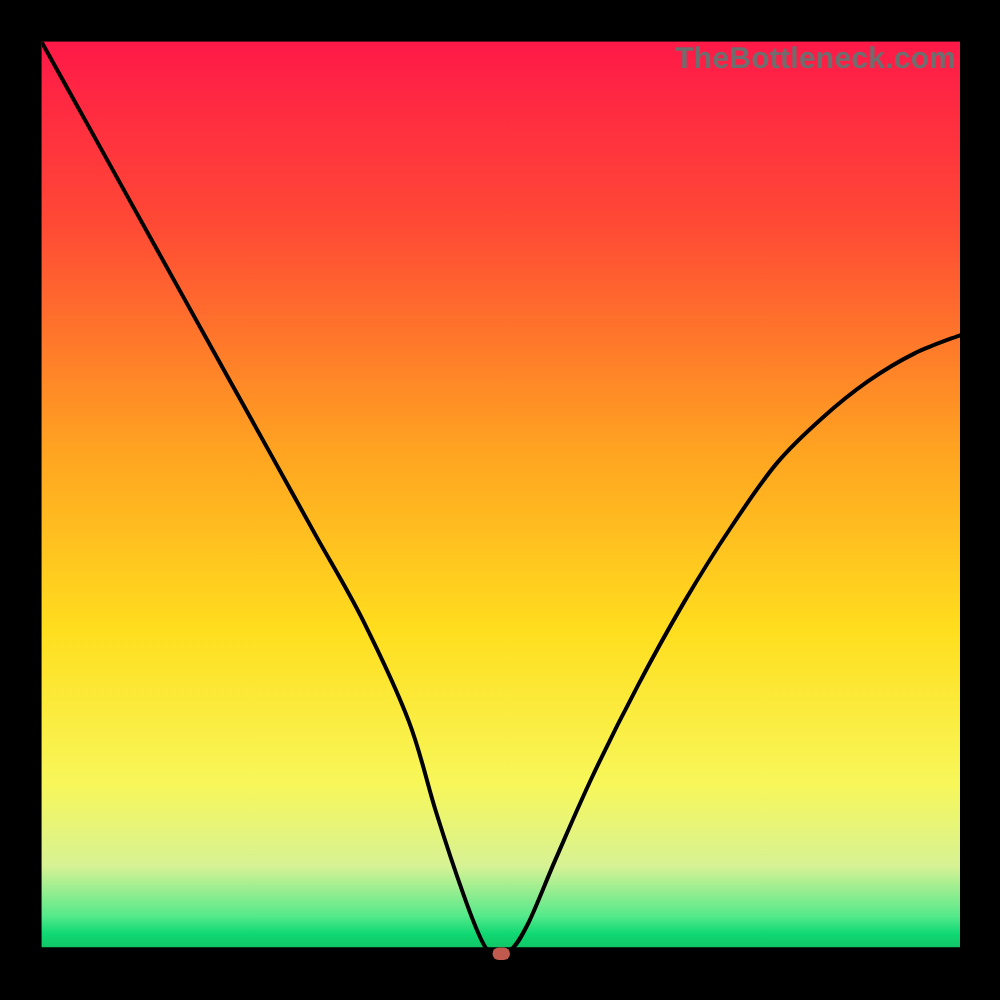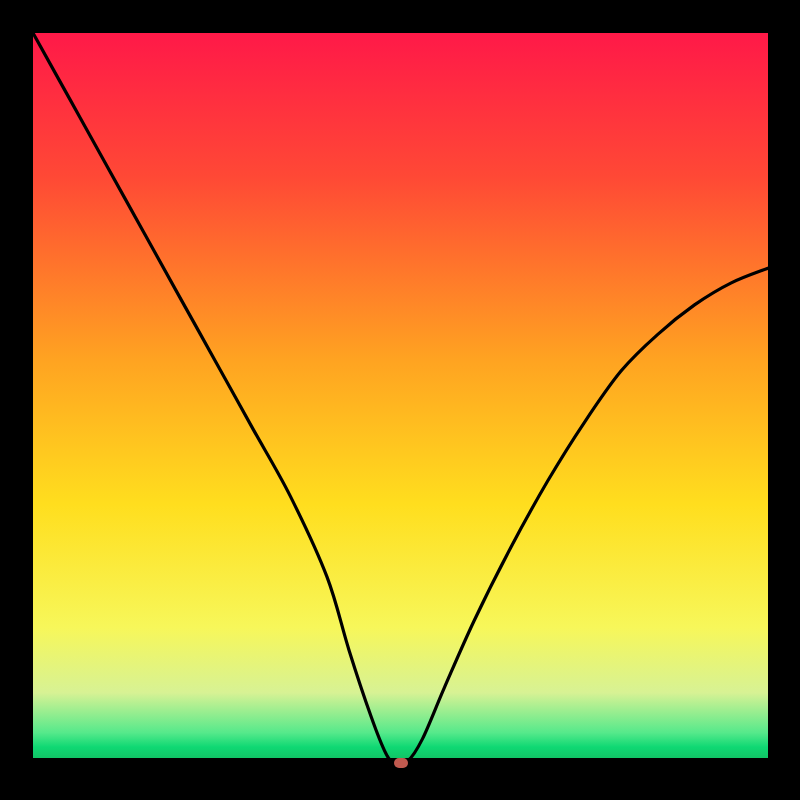--- a/index.html
+++ b/index.html
@@ -81,14 +81,15 @@
       </defs>
       <rect id="grad-rect" x="0" y="0" width="735" height="735" fill="url(#g)"></rect>
     </svg>
 
     <svg class="curve" viewBox="0 0 735 735" preserveAspectRatio="none">
       <path id="curve-path" d="M0,0 C6.1,11.0 24.5,44.1 36.8,66.1 C49.0,88.2 61.3,110.3 73.5,132.3 C85.8,154.4 98.0,176.4 110.3,198.5 C122.5,220.5 134.8,242.5 147.0,264.6 C159.3,286.6 171.5,308.7 183.8,330.7 C196.0,352.8 208.3,374.8 220.5,396.9 C232.8,418.9 245.0,438.6 257.3,463.1 C269.5,487.6 284.2,518.2 294.0,543.9 C303.8,569.6 308.7,594.1 316.1,617.4 C323.4,640.7 332.0,666.4 338.1,683.5 C344.2,700.7 349.1,712.9 352.8,720.3 C356.5,727.6 356.5,726.4 360.1,727.6 C363.8,728.9 370.0,731.3 374.9,727.6 C379.8,724.0 383.4,717.9 389.6,705.6 C395.7,693.4 403.0,673.8 411.6,654.1 C420.2,634.5 430.0,611.3 441.0,588.0 C452.0,564.7 465.5,537.8 477.8,514.5 C490.0,491.2 502.3,469.2 514.5,448.3 C526.8,427.5 539.0,407.9 551.3,389.6 C563.5,371.2 575.8,352.8 588.0,338.1 C600.3,323.4 612.5,312.4 624.8,301.4 C637.0,290.3 649.3,280.5 661.5,271.9 C673.8,263.4 686.0,256.0 698.3,249.9 C710.5,243.8 728.9,237.6 735.0,235.2" fill="none" stroke="#000000" stroke-width="3.2" stroke-linejoin="round" stroke-linecap="round"></path>
     </svg>
 
     <div class="marker" id="marker" style="left: 367.5px; top: 729.855px; background: rgb(192, 90, 79);"></div>
 
+    <div class="watermark">TheBottleneck.com</div>
   </div>
 </div>
 
 </body></html>

